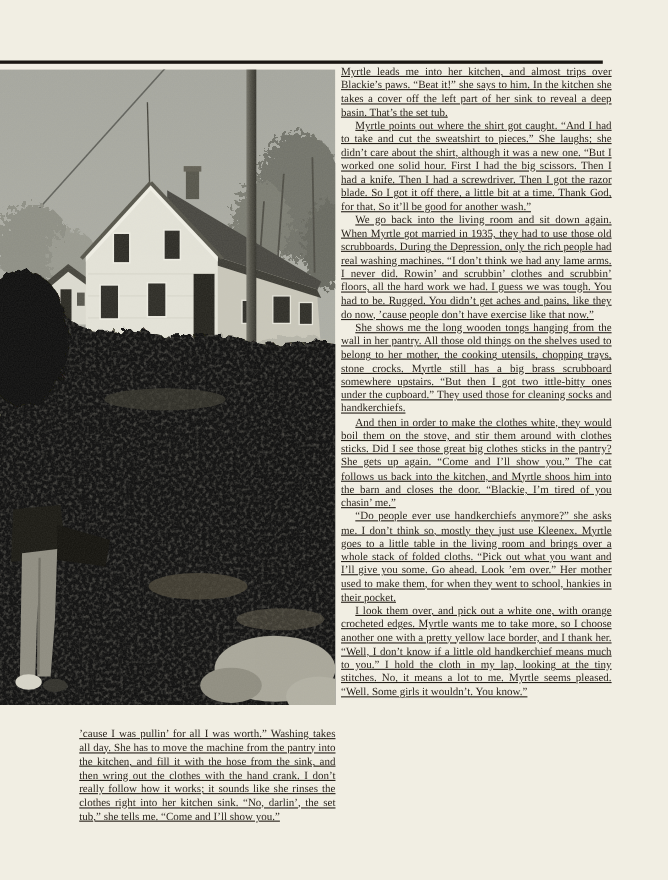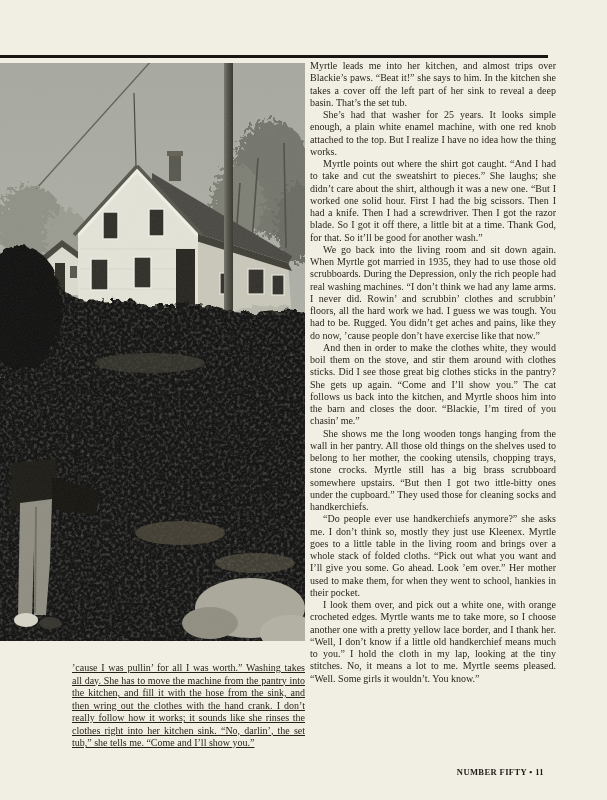--- a/index.html
+++ b/index.html
@@ -20,20 +20,21 @@
   .photo-wrap {
     position: absolute; left: 0; top: 63px;
     width: 305px; height: 578px; overflow: hidden;
   }
   .photo-wrap svg { display: block; }
 
   .col-right {
     position: absolute; left: 310px; top: 60px; width: 246px;
     font-size: 10px; line-height: 12.25px;
     text-align: justify;
+    text-decoration: underline;
   }
   .col-right p { margin: 0; text-indent: 13px; }
   .col-right p.no-indent { text-indent: 0; }
 
   .col-left-bottom {
     position: absolute; left: 72px; top: 662px; width: 233px;
     font-size: 10px; line-height: 12.5px;
     text-align: justify;
     text-decoration: underline;
   }
@@ -171,28 +172,26 @@
         <ellipse cx="26" cy="557" rx="12" ry="7" fill="#d7d5c8"></ellipse>
         <ellipse cx="50" cy="560" rx="11" ry="6" fill="#31302a"></ellipse>
       </g>
 
       <rect width="305" height="578" filter="url(#grainF)" opacity="0.2"></rect>
     </svg>
   </div>
 
   <div class="col-right">
     <p class="no-indent">Myrtle leads me into her kitchen, and almost trips over Blackie’s paws. “Beat it!” she says to him. In the kitchen she takes a cover off the left part of her sink to reveal a deep basin. That’s the set tub.</p>
-    <p>She’s had that washer for 25 years. It looks simple enough, a plain white enamel machine, with one red knob attached to the top. But I realize I have no idea how the thing works.</p>
     <p>Myrtle points out where the shirt got caught. “And I had to take and cut the sweatshirt to pieces.” She laughs; she didn’t care about the shirt, although it was a new one. “But I worked one solid hour. First I had the big scissors. Then I had a knife. Then I had a screwdriver. Then I got the razor blade. So I got it off there, a little bit at a time. Thank God, for that. So it’ll be good for another wash.”</p>
     <p>We go back into the living room and sit down again. When Myrtle got married in 1935, they had to use those old scrubboards. During the Depression, only the rich people had real washing machines. “I don’t think we had any lame arms. I never did. Rowin’ and scrubbin’ clothes and scrubbin’ floors, all the hard work we had. I guess we was tough. You had to be. Rugged. You didn’t get aches and pains, like they do now, ’cause people don’t have exercise like that now.”</p>
+    <p>She shows me the long wooden tongs hanging from the wall in her pantry. All those old things on the shelves used to belong to her mother, the cooking utensils, chopping trays, stone crocks. Myrtle still has a big brass scrubboard somewhere upstairs. “But then I got two ittle-bitty ones under the cupboard.” They used those for cleaning socks and handkerchiefs.</p>
     <p>And then in order to make the clothes white, they would boil them on the stove, and stir them around with clothes sticks. Did I see those great big clothes sticks in the pantry? She gets up again. “Come and I’ll show you.” The cat follows us back into the kitchen, and Myrtle shoos him into the barn and closes the door. “Blackie, I’m tired of you chasin’ me.”</p>
-    <p>She shows me the long wooden tongs hanging from the wall in her pantry. All those old things on the shelves used to belong to her mother, the cooking utensils, chopping trays, stone crocks. Myrtle still has a big brass scrubboard somewhere upstairs. “But then I got two ittle-bitty ones under the cupboard.” They used those for cleaning socks and handkerchiefs.</p>
     <p>“Do people ever use handkerchiefs anymore?” she asks me. I don’t think so, mostly they just use Kleenex. Myrtle goes to a little table in the living room and brings over a whole stack of folded cloths. “Pick out what you want and I’ll give you some. Go ahead. Look ’em over.” Her mother used to make them, for when they went to school, hankies in their pocket.</p>
     <p>I look them over, and pick out a white one, with orange crocheted edges. Myrtle wants me to take more, so I choose another one with a pretty yellow lace border, and I thank her. “Well, I don’t know if a little old handkerchief means much to you.” I hold the cloth in my lap, looking at the tiny stitches. No, it means a lot to me. Myrtle seems pleased. “Well. Some girls it wouldn’t. You know.”</p>
   </div>
 
   <div class="col-left-bottom">
     <p>’cause I was pullin’ for all I was worth.” Washing takes all day. She has to move the machine from the pantry into the kitchen, and fill it with the hose from the sink, and then wring out the clothes with the hand crank. I don’t really follow how it works; it sounds like she rinses the clothes right into her kitchen sink. “No, darlin’, the set tub,” she tells me. “Come and I’ll show you.”</p>
   </div>
 
-  <div class="footer">NUMBER FIFTY • 11</div>
 
 </div>
 
 </body></html>

